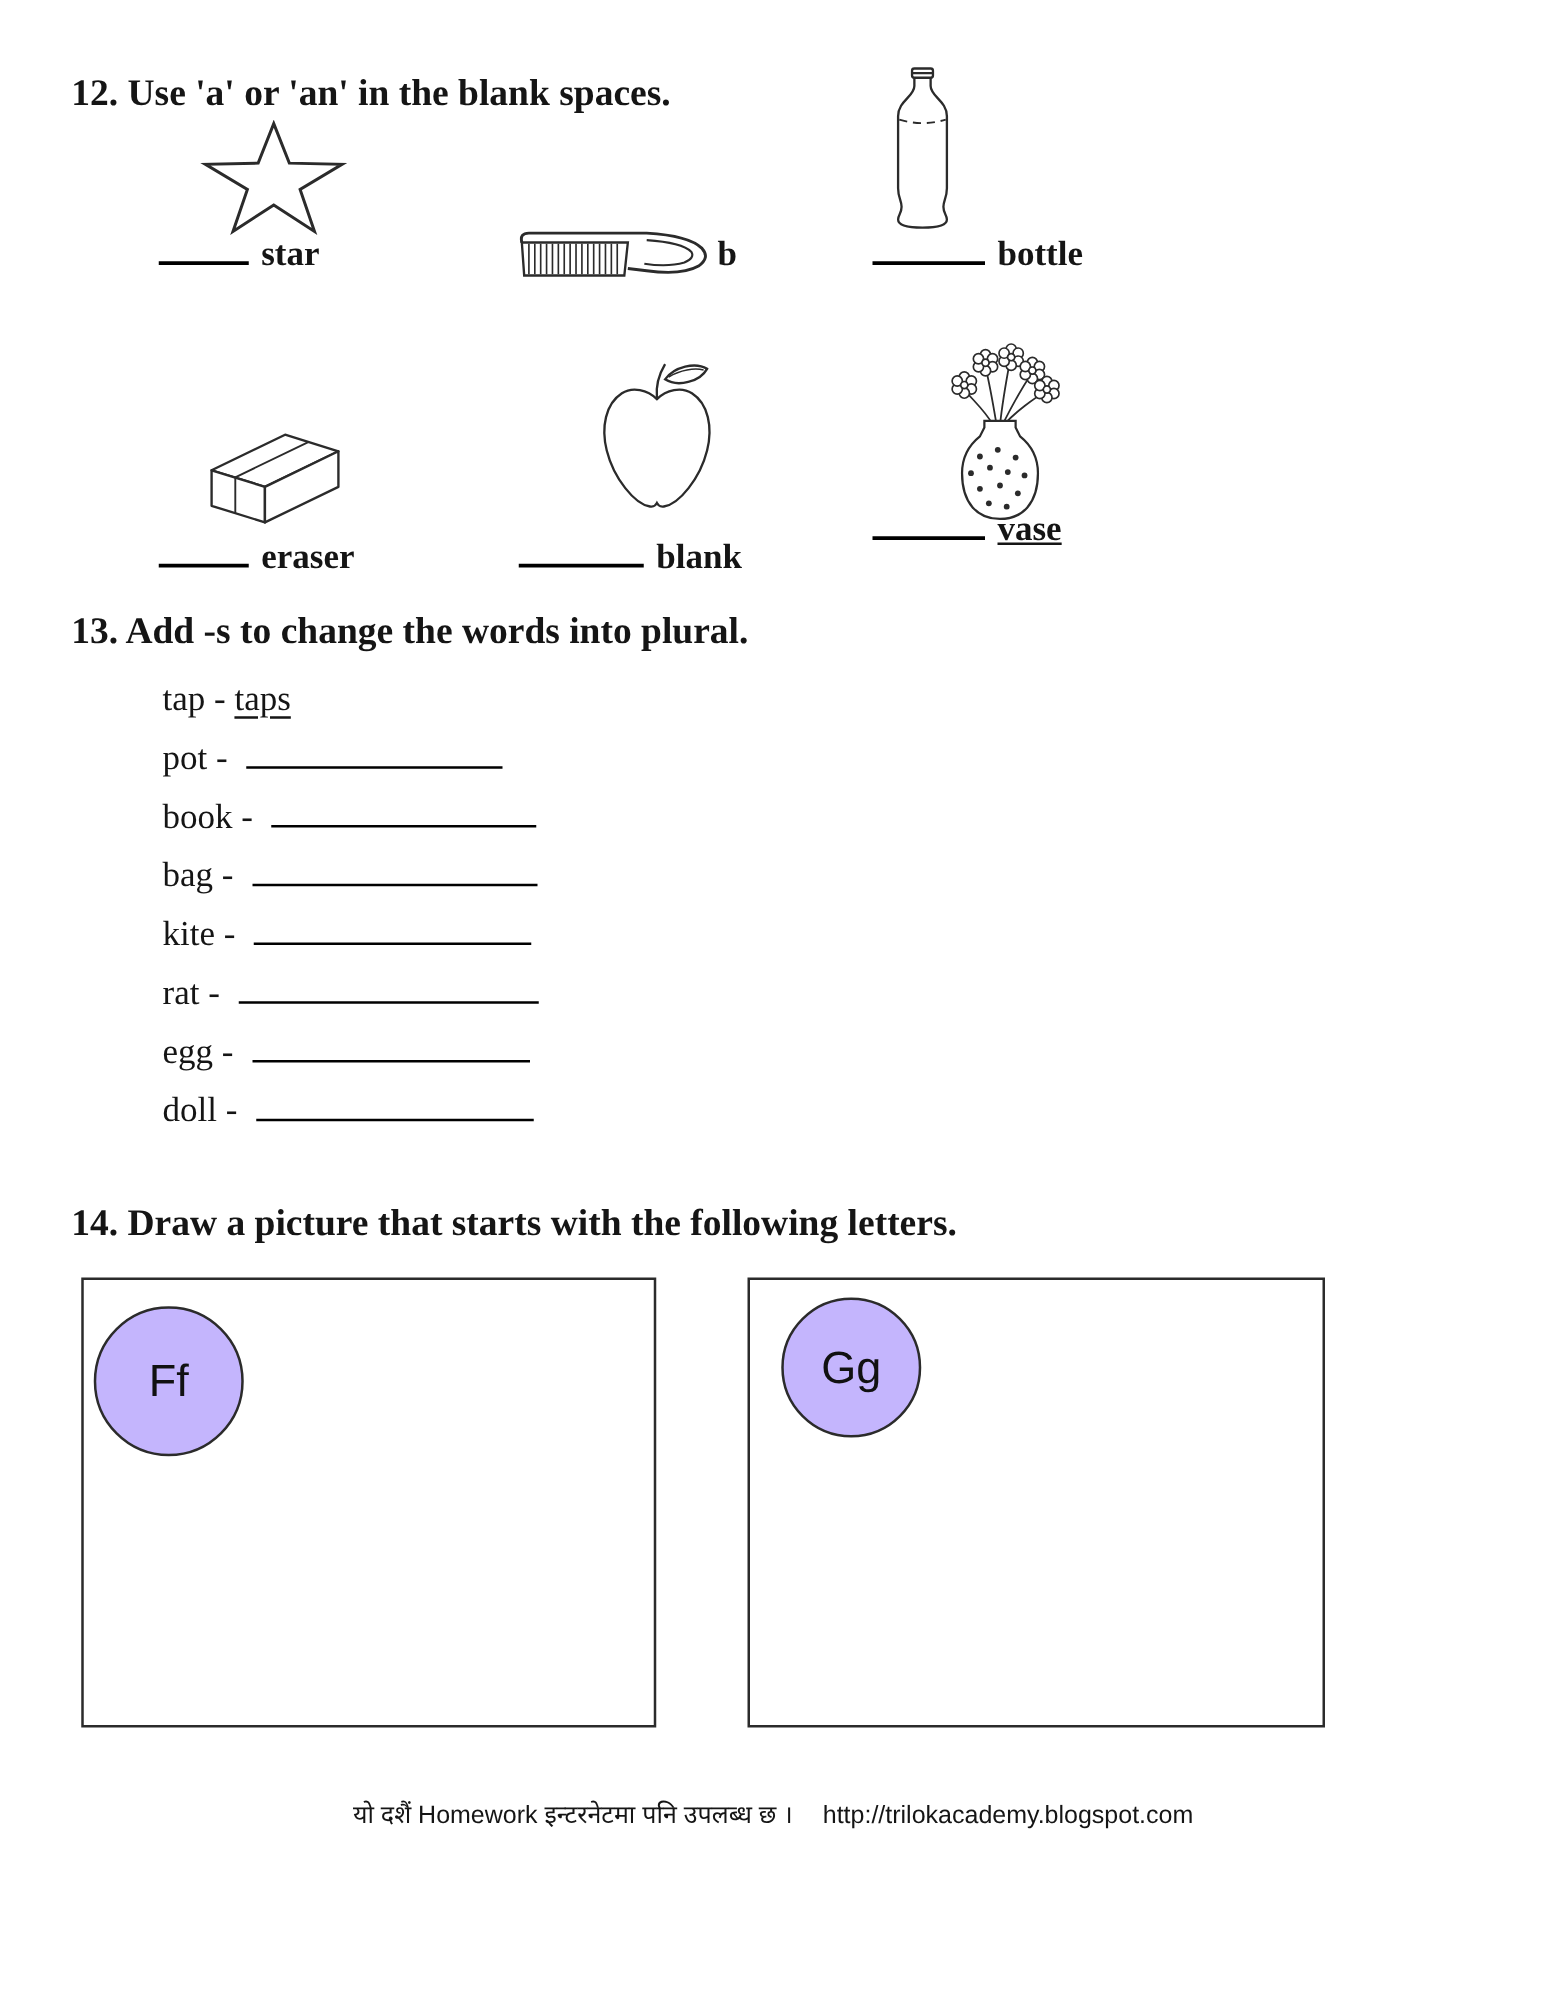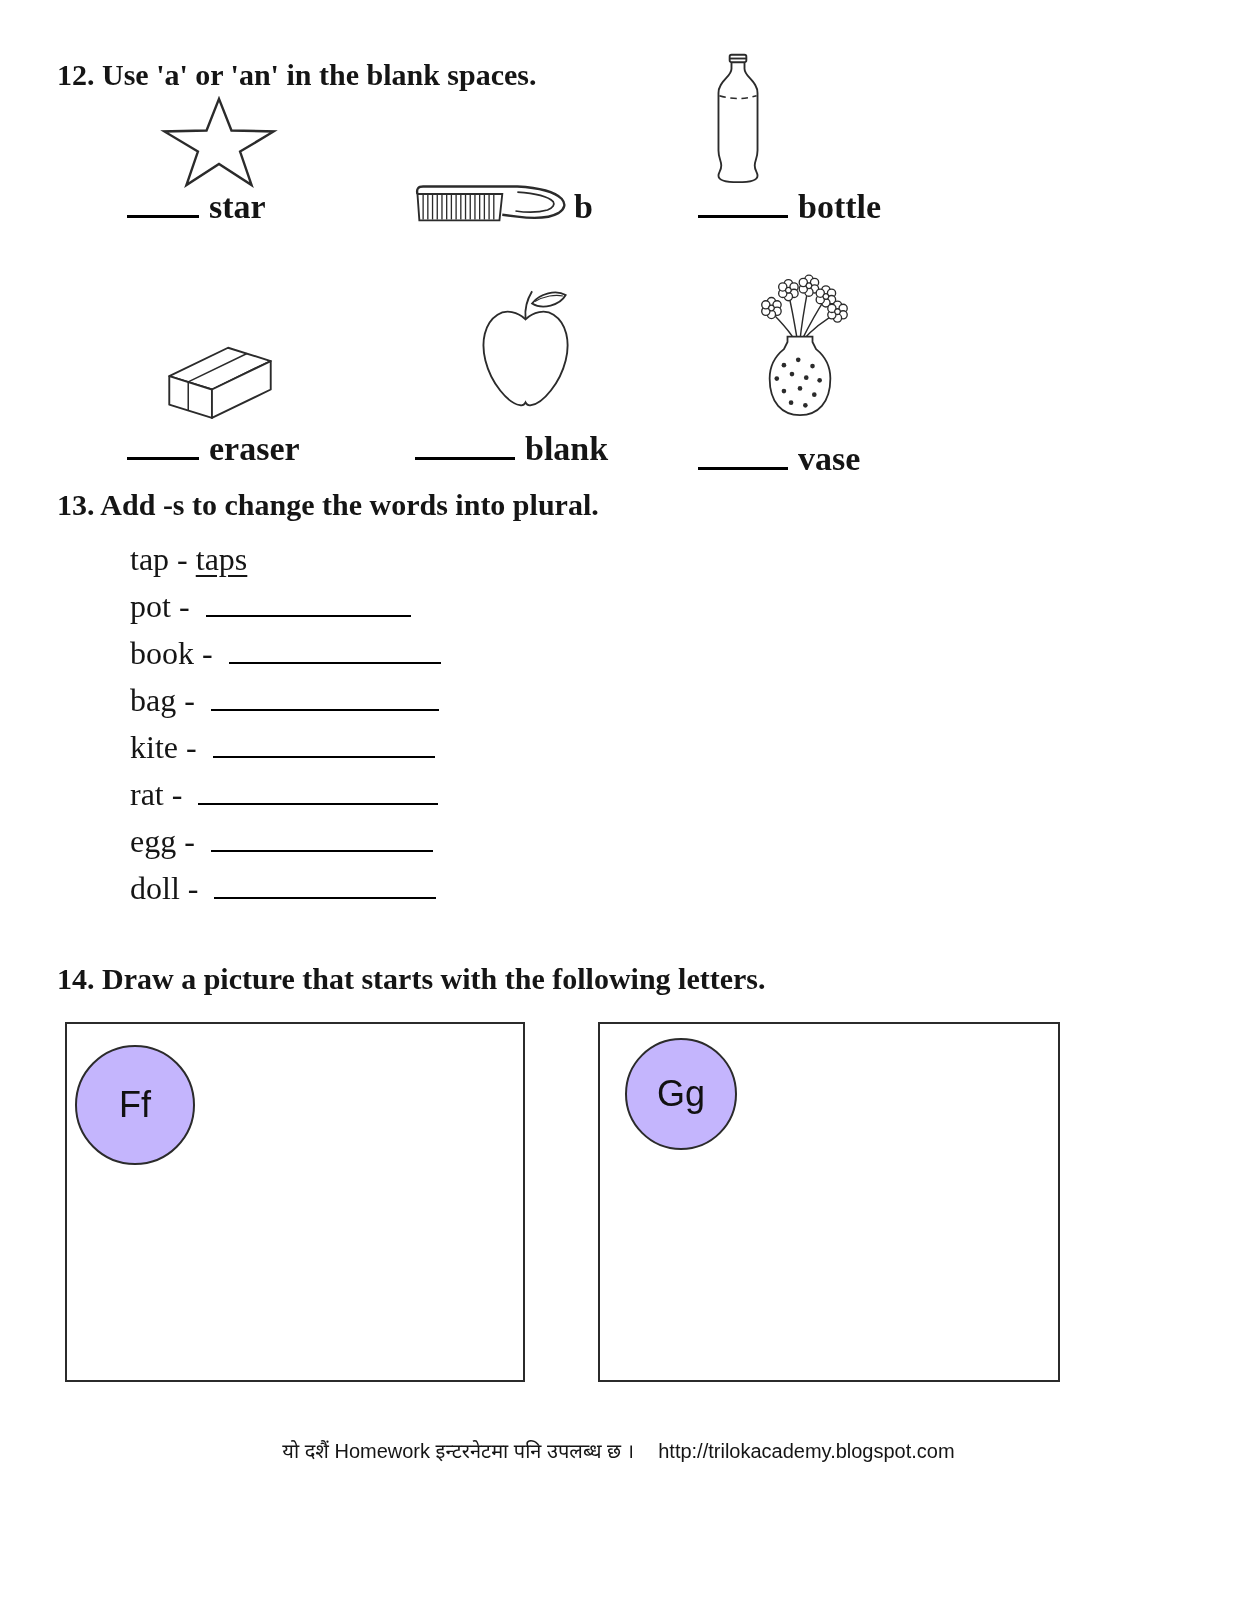--- a/index.html
+++ b/index.html
@@ -4,24 +4,24 @@
 <style>
   * { box-sizing: border-box; }
   html, body { margin:0; padding:0; background:#ffffff; }
   .page {
     position:relative; width:1237px; height:1600px; background:#ffffff;
     font-family:"Liberation Serif", serif; color:#151515; overflow:hidden;
   }
   .q-heading { position:absolute; margin:0; font-size:30px; font-weight:700; white-space:nowrap; }
   .icon { position:absolute; }
   .icon svg { width:100%; height:100%; display:block; }
-  .item-label { position:absolute; font-size:34px; font-weight:700; white-space:nowrap; }
+  .item-label { position:absolute; font-size:28px; font-weight:700; white-space:nowrap; }
   .blank { display:inline-block; border-bottom:3px solid #000; margin-right:10px; }
   .w72 { width:72px; } .w90 { width:90px; } .w100 { width:100px; }
-  .plural-list { position:absolute; left:130px; top:536px; font-size:32px; }
+  .plural-list { position:absolute; left:130px; top:536px; font-size:28px; }
   .plural-row { height:47px; line-height:47px; white-space:nowrap; }
   .answer { text-decoration:underline; text-decoration-thickness:2px; text-underline-offset:5px; }
   .pblank { display:inline-block; border-bottom:2.5px solid #000; margin-left:8px; }
   .draw-box { position:absolute; border:2.5px solid #2b2b2b; background:#fff; }
   .letter-circle {
     position:absolute; border:2px solid #2b2b2b; border-radius:50%;
     display:flex; align-items:center; justify-content:center;
     font-family:"Liberation Sans", sans-serif; font-size:36px; color:#111; background:#c4b5fd;
   }
   .footer {
@@ -137,21 +137,21 @@
           <circle cx="63" cy="112" r="2.6"></circle>
         <circle cx="78" cy="115" r="2.6"></circle>
           <circle cx="38" cy="127" r="2.6"></circle>
           <circle cx="56" cy="124" r="2.6"></circle>
         <circle cx="72" cy="131" r="2.6"></circle>
           <circle cx="46" cy="140" r="2.6"></circle>
           <circle cx="62" cy="143" r="2.6"></circle>
       </g>
     </svg>
   </div>
-  <div class="item-label" style="left:698px; top:440px;">
+  <div class="item-label" style="left:698px; top:408px;text-decoration:underline;">
     <span class="blank w90"></span><span>vase</span>
   </div>
 
   <h2 class="q-heading" style="left:57px; top:488px;">13. Add -s to change the words into plural.</h2>
 
   <div class="plural-list">
     <div class="plural-row">
       <span>tap</span>
       <span>-</span>
       <span class="answer">taps</span>

